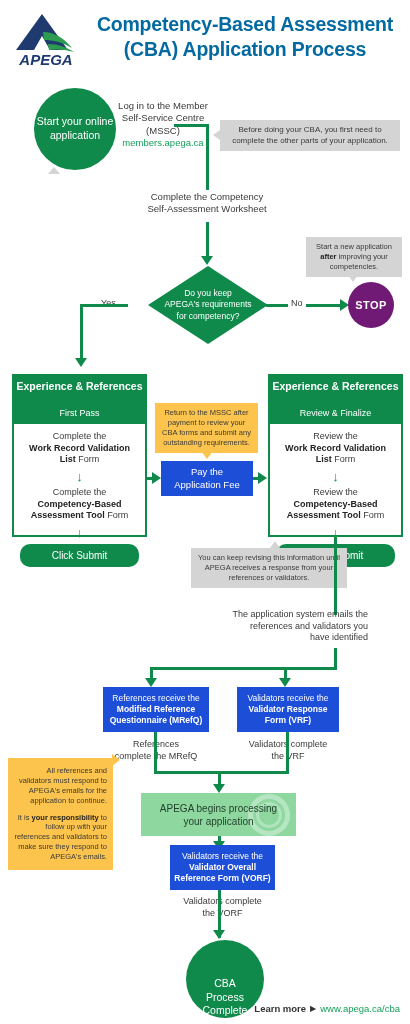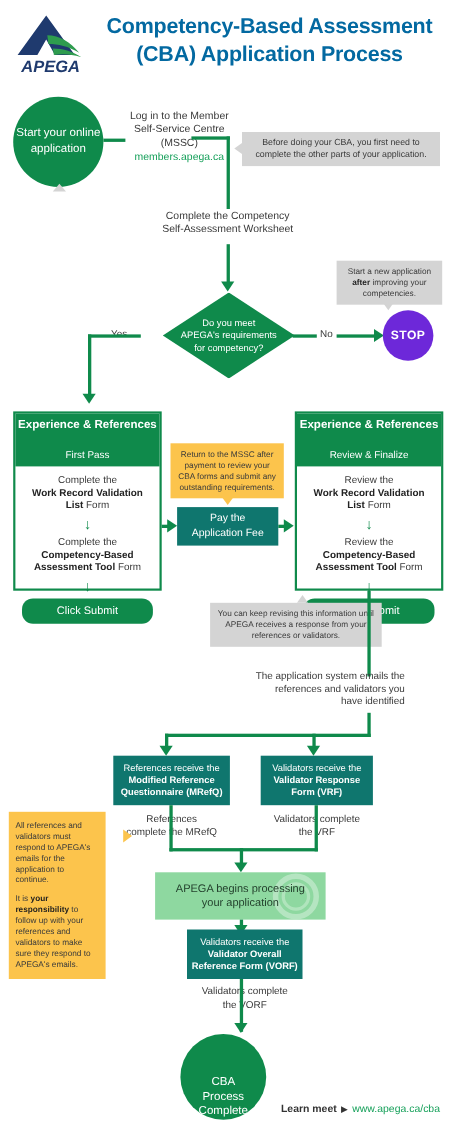--- a/index.html
+++ b/index.html
@@ -22,22 +22,22 @@
 
   
   .tx { position: absolute; text-align: center; line-height: 1.30; color: #3a3a3a; }
 
   
   .circle {
     position: absolute; border-radius: 50%;
     display: flex; align-items: center; justify-content: center;
     text-align: center; color: #ffffff; line-height: 1.3;
   }
-  .circle.green { background: #0f8a4b; }
-  .circle.stop  { background: #6d28d9; font-weight: bold; letter-spacing: .4px; }
+  .circle.green { background: #0f8a4b; margin-left: 22px; }
+  .circle.stop  { background: #701a75; font-weight: bold; letter-spacing: .4px; }
 
   .diamond {
     position: absolute; background: transparent;
   }
   .diamond .dshape {
     position: absolute; inset: 0; background: #0f8a4b;
     clip-path: polygon(50% 0%, 100% 50%, 50% 100%, 0% 50%);
   }
   .diamond .dlabel {
     position: absolute; inset: 0; display: flex; align-items: center; justify-content: center;
@@ -58,21 +58,21 @@
   .panel-body { padding: 7px 6px 8px 6px; }
   .pstep { font-size: 9px; text-align: center; line-height: 1.3; color: #3a3a3a; }
   .pstep b { font-weight: bold; color: #222222; }
   .parrow { text-align: center; color: #0f8a4b; font-size: 13px; line-height: 1; margin: 4px 0 4px 0; }
   .submit {
     background: #0f8a4b; color: #ffffff; text-align: center;
     font-size: 10px; padding: 6px 4px; margin-top: 5px; border-radius: 10px;
   }
 
   .greenbox {
-    position: absolute; background: #0f766e; color: #ffffff;
+    position: absolute; background: #1d4ed8; color: #ffffff;
     display: flex; align-items: center; justify-content: center;
     text-align: center; line-height: 1.28;
   }
   .greenbox b { font-weight: bold; }
 
   .lightbox {
     position: absolute; background: #8ed8a0; color: #23402c;
     display: flex; align-items: center; justify-content: center;
     text-align: center; line-height: 1.3; overflow: hidden;
   }
@@ -158,21 +158,21 @@
     <div>Self-Assessment Worksheet</div>
   </div>
 
   <div class="ln" style="left:206px; top:222px; width:3px; height:36px;"></div>
   <div class="ah down" style="left:201px; top:256px;"></div>
 
   <div class="diamond" style="left:148px; top:266px; width:120px; height:78px;">
     <div class="dshape"></div>
     <div class="dlabel" style="font-size:8.5px;">
       <div>
-        <div>Do you meet</div>
+        <div>Do you keep</div>
         <div>APEGA's requirements</div>
         <div>for competency?</div>
       </div>
     </div>
   </div>
 
   <div class="edge-lbl" style="left:101px; top:298px;">Yes</div>
   <div class="ln" style="left:80px; top:304px; width:48px; height:3px;"></div>
   <div class="ln" style="left:80px; top:304px; width:3px; height:56px;"></div>
   <div class="ah down" style="left:75px; top:358px;"></div>
@@ -288,21 +288,21 @@
     <div>Validators complete</div>
     <div>the VRF</div>
   </div>
 
   <div class="ln" style="left:154px; top:732px; width:3px; height:42px;"></div>
   <div class="ln" style="left:286px; top:732px; width:3px; height:42px;"></div>
   <div class="ln" style="left:154px; top:771px; width:135px; height:3px;"></div>
   <div class="ln" style="left:218px; top:771px; width:3px; height:16px;"></div>
   <div class="ah down" style="left:213px; top:784px;"></div>
 
-  <div class="callout yellow" style="left:8px; top:738px; width:88px; font-size:7.5px; text-align:left; padding:8px 6px;">
+  <div class="callout yellow" style="left:8px; top:758px; width:105px; font-size:7.5px; text-align:right; padding:8px 6px;">
     <div>All references and validators must respond to APEGA's emails for the application to continue.</div>
     <div style="height:7px;"></div>
     <div><span>It is </span><b>your responsibility</b><span> to follow up with your references and validators to make sure they respond to APEGA's emails.</span></div>
   </div>
   <div class="tail" style="left:112px; top:754px; border-top:6px solid transparent; border-bottom:6px solid transparent; border-left:8px solid #fcc44c;"></div>
 
   <div class="lightbox" style="left:141px; top:793px; width:155px; height:43px; font-size:10px;">
     <div class="wm"></div>
     <div class="wm2"></div>
     <div class="lbl">
@@ -332,18 +332,18 @@
 
   <div class="circle green" style="left:164px; top:940px; width:78px; height:78px; font-size:10.5px;align-items:flex-end;">
     <div>
       <div>CBA</div>
       <div>Process</div>
       <div>Complete</div>
     </div>
   </div>
 
   <div class="footer">
-    <span class="lm">Learn meet</span>
+    <span class="lm">Learn more</span>
     <span class="tri">▶</span>
     <span class="url">www.apega.ca/cba</span>
   </div>
 
 </div>
 
 </body></html>

